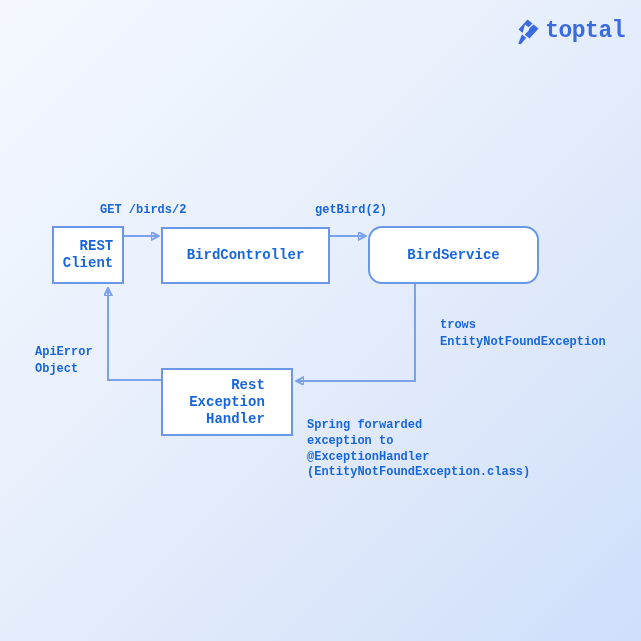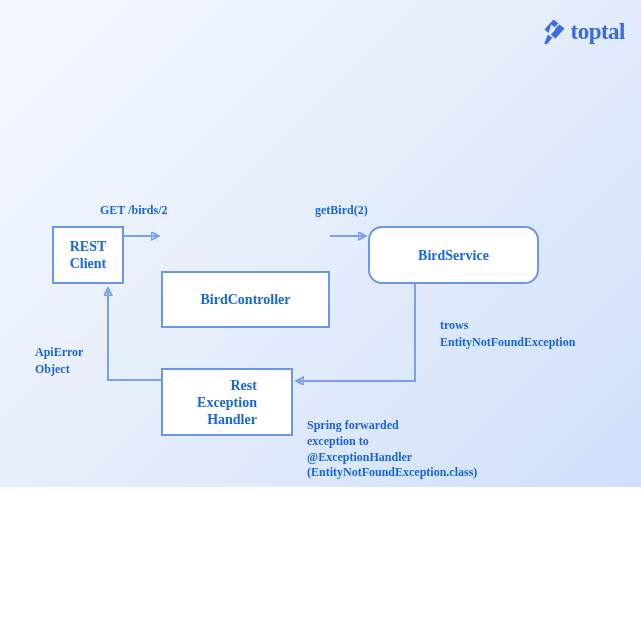--- a/index.html
+++ b/index.html
@@ -1,22 +1,22 @@
 <!DOCTYPE html>
 <html><head>
 <meta charset="utf-8">
 <style>
   html, body { margin: 0; padding: 0; }
   .canvas {
     position: relative;
     width: 641px;
-    height: 487px;
+    height: 641px;
     overflow: hidden;
     background: linear-gradient(135deg, #f4f8fe 0%, #e9f0fc 40%, #dce7fa 70%, #cfdffb 100%);
-    font-family: Liberation Serif, serif;
+    font-family: Liberation Mono, monospace;
   }
 
   
   .logo {
     position: absolute;
     top: 18px;
     right: 16px;
     display: flex;
     align-items: center;
     gap: 4px;
@@ -53,21 +53,21 @@
     color: #1866dd;
     font-size: 14px;
     font-weight: bold;
     line-height: 17px;
     white-space: pre-line;
     text-align: right;
   }
   .box.centered .box-label { text-align: center; }
 
   .box-rest-client            { left: 52px;  top: 226px; width: 72px;  height: 58px; }
-  .box-bird-controller        { left: 161px; top: 227px; width: 169px; height: 57px; margin-top: 44px; }
+  .box-bird-controller        { left: 161px; top: 227px; width: 169px; height: 57px; }
   .box-bird-service           { left: 368px; top: 226px; width: 171px; height: 58px; border-radius: 14px; }
   .box-rest-exception-handler { left: 161px; top: 368px; width: 132px; height: 68px; }
 
   
   .flabel {
     position: absolute;
     color: #1866dd;
     font-size: 12px;
     font-weight: bold;
     line-height: 16.5px;

